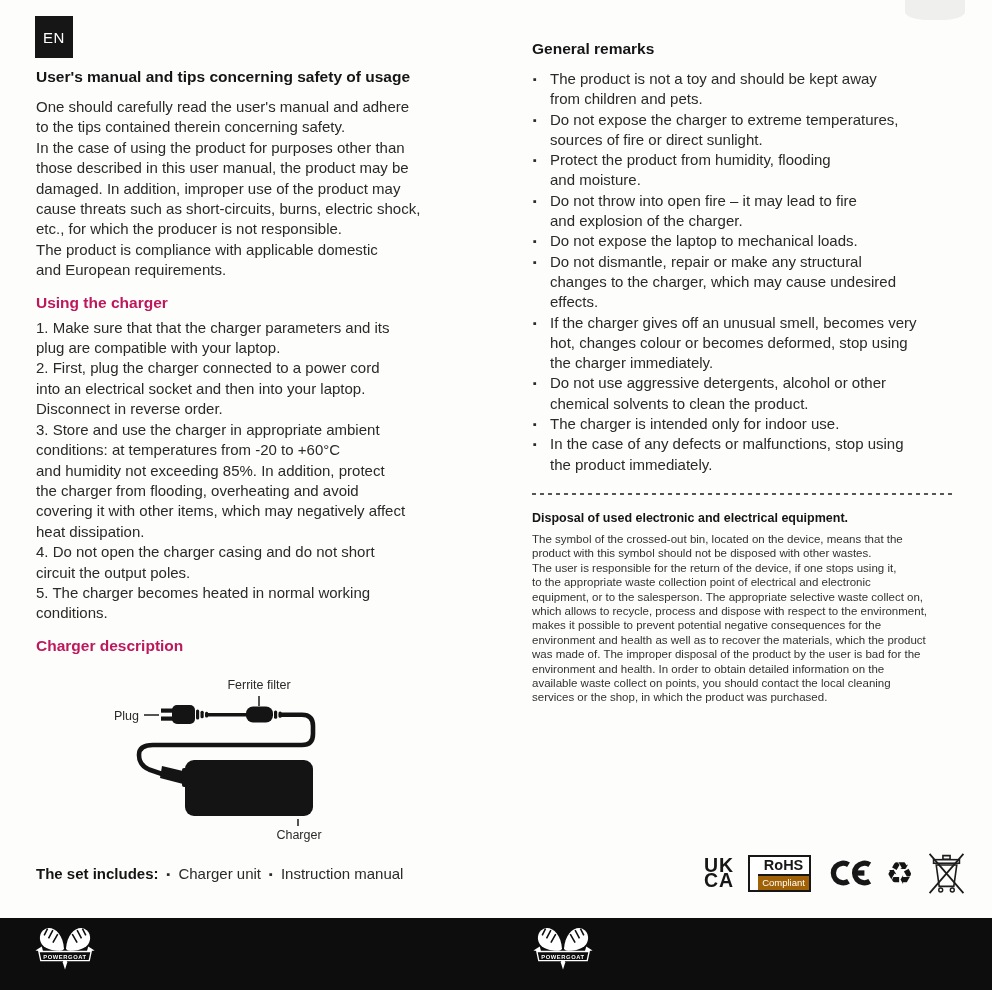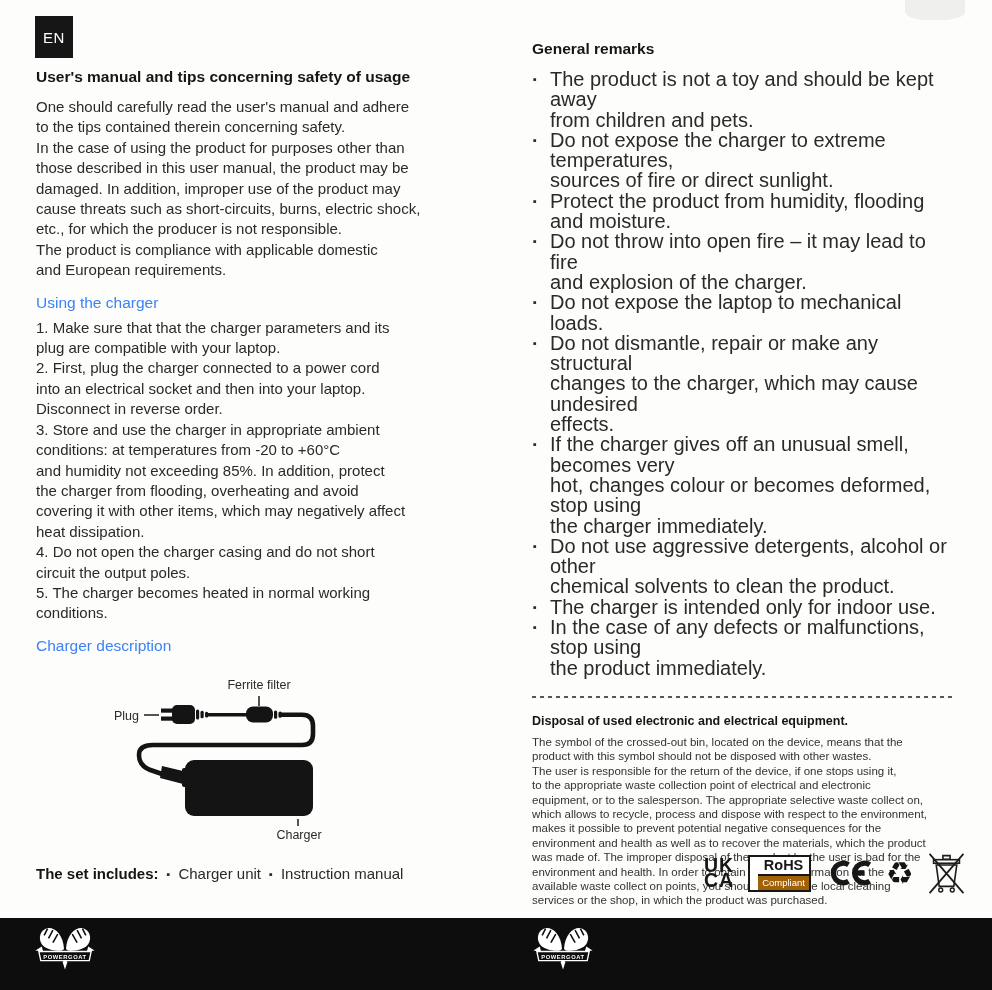--- a/index.html
+++ b/index.html
@@ -15,29 +15,29 @@
     background:#161616;color:#fff;font-weight:normal;font-size:15px;
     display:flex;align-items:center;justify-content:center;letter-spacing:.5px;
   }
   .smudge{
     position:absolute;left:905px;top:0;width:60px;height:20px;
     background:#efefee;border-radius:0 0 40% 40%;
   }
   .col-left{position:absolute;left:36px;top:60px;width:432px;}
   .col-right{position:absolute;left:532px;top:32px;width:424px;}
   h1{font-size:15.5px;color:#151515;margin:8px 0 0 0;line-height:17px;font-weight:bold;}
-  h2{font-size:15.5px;color:#3b82f6;margin:13px 0 0 0;line-height:17px;font-weight:normal;}
+  h2{font-size:15.5px;color:#be185d;margin:13px 0 0 0;line-height:17px;font-weight:bold;}
   .body-text{
     font-size:15px;line-height:20.4px;margin:12px 0 0 0;
     white-space:pre-line;color:#2b2a29;
   }
   .steps{margin-top:7px;}
   .remarks-list{list-style:none;margin:12px 0 0 0;padding:0;}
   .remarks-list li{
-    position:relative;padding-left:18px;font-size:20px;line-height:20.3px;
+    position:relative;padding-left:18px;font-size:15px;line-height:20.3px;
     white-space:pre-line;color:#2b2a29;
   }
   .remarks-list li::before{
     content:"▪";position:absolute;left:1px;top:0;font-size:11px;line-height:20.3px;color:#2b2a29;
   }
   .divider{
     margin-top:18px;height:2px;width:424px;
     background:repeating-linear-gradient(90deg,#565656 0 4px,transparent 4px 8px);
   }
   .disposal-title{font-size:12.5px;color:#151515;margin:16px 0 0 0;line-height:15px;font-weight:bold;}

